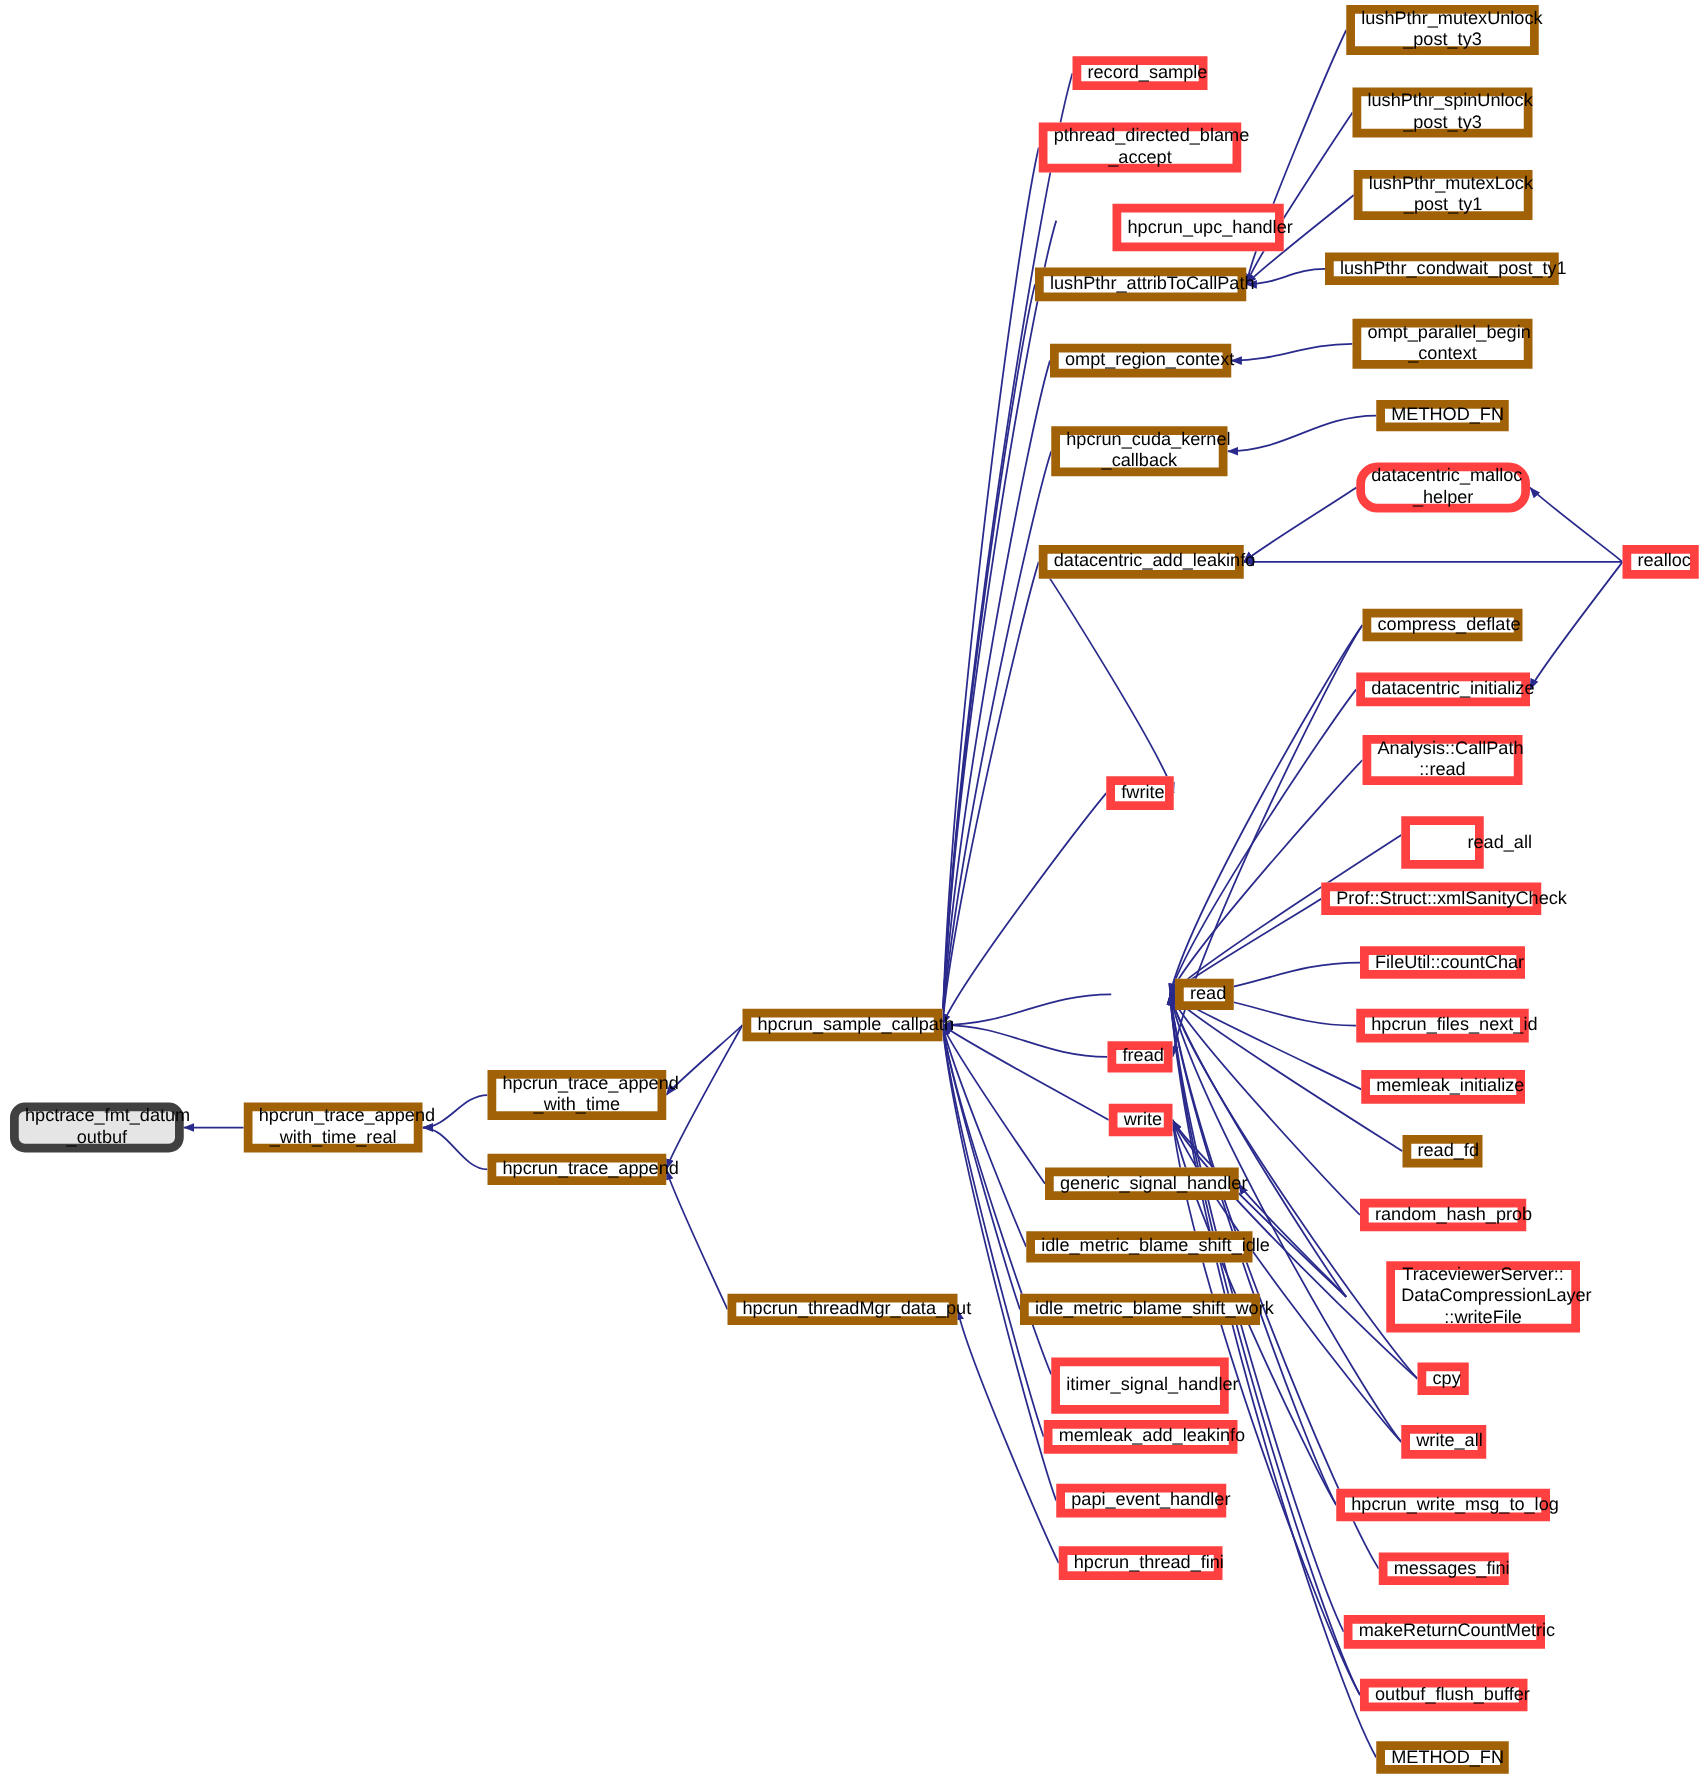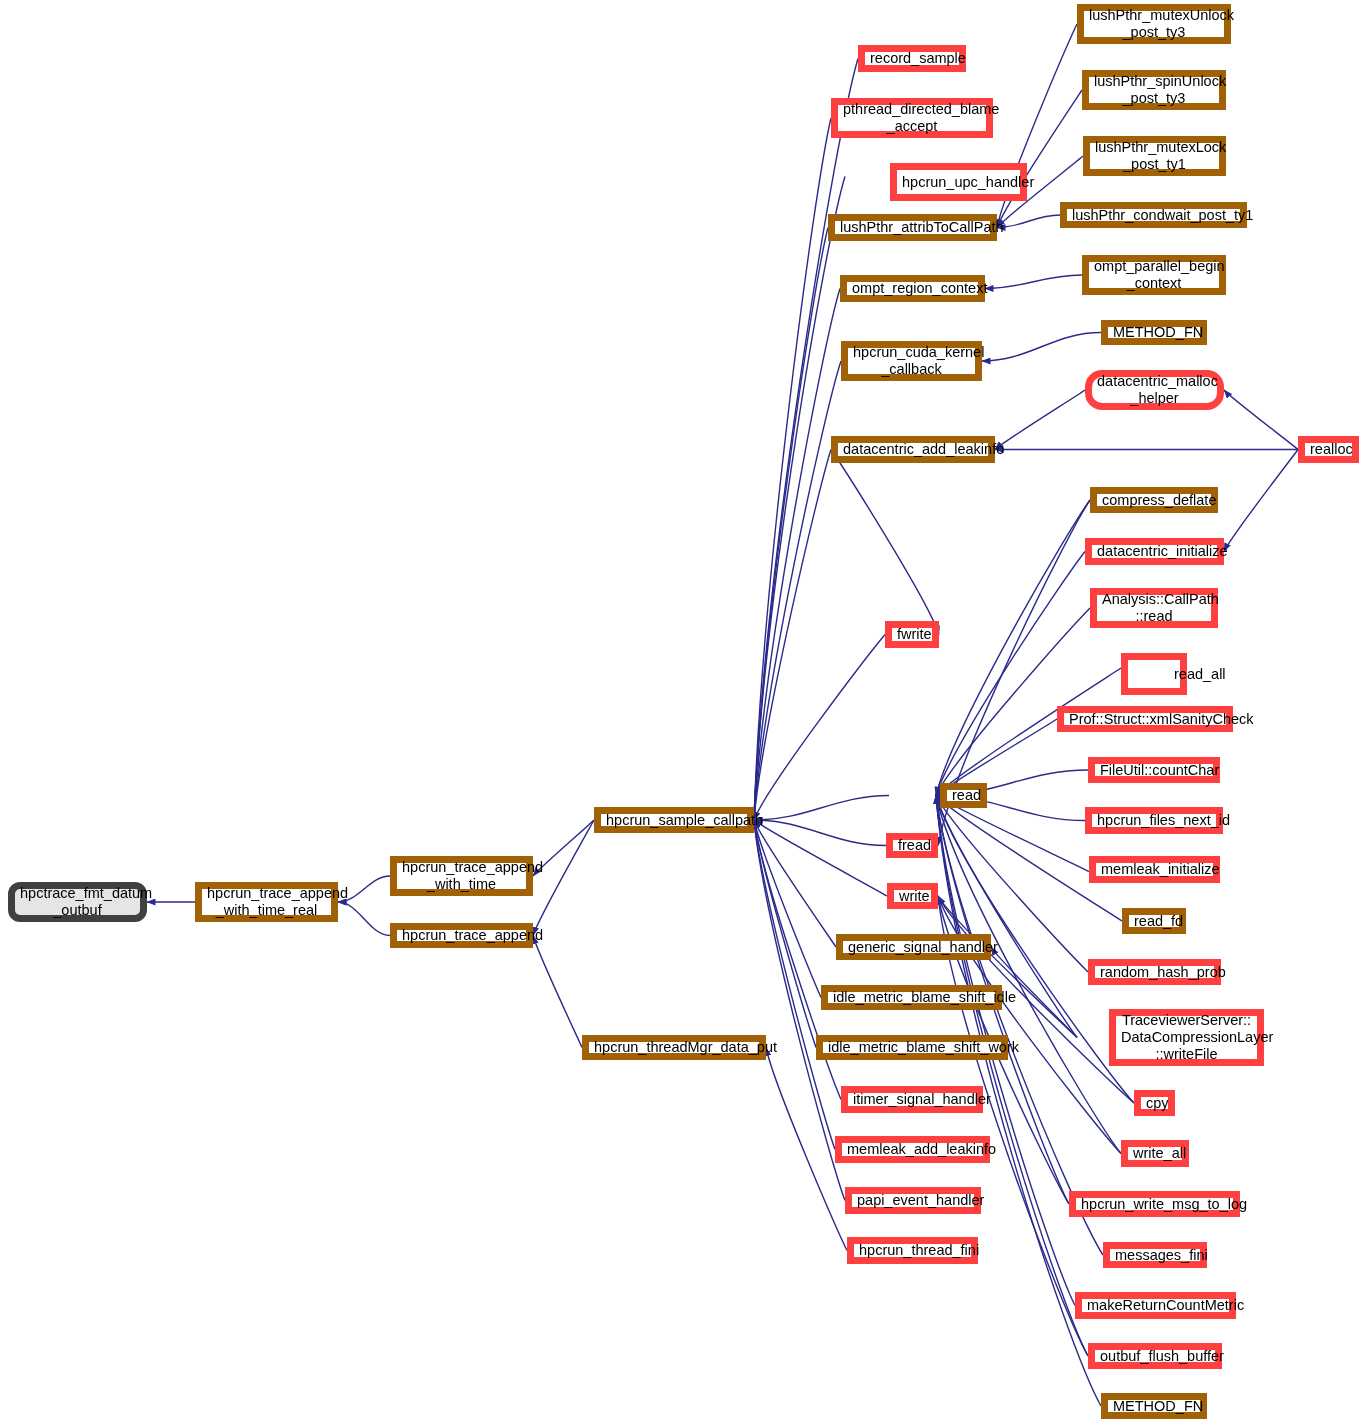--- a/index.html
+++ b/index.html
@@ -147,21 +147,21 @@
       <div class="node" style="left: 841px; top: 341px; width: 141px; height: 40px;"><span class="node-label">hpcrun_cuda_kernel
 _callback</span></div>
       <div class="node" style="left: 831px; top: 436px; width: 164px; height: 27px;"><span class="node-label">datacentric_add_leakinfo</span></div>
       <div class="node red" style="left: 885px; top: 621px; width: 54px; height: 27px;"><span class="node-label">fwrite</span></div>
       <div class="node" style="left: 940px; top: 783px; width: 47px; height: 25px;"><span class="node-label">read</span></div>
       <div class="node red" style="left: 886px; top: 833px; width: 52px; height: 25px;"><span class="node-label">fread</span></div>
       <div class="node red" style="left: 887px; top: 883px; width: 51px; height: 26px;"><span class="node-label">write</span></div>
       <div class="node" style="left: 836px; top: 934px; width: 155px; height: 26px;"><span class="node-label">generic_signal_handler</span></div>
       <div class="node" style="left: 821px; top: 985px; width: 181px; height: 25px;"><span class="node-label">idle_metric_blame_shift_idle</span></div>
       <div class="node" style="left: 816px; top: 1035px; width: 192px; height: 25px;"><span class="node-label">idle_metric_blame_shift_work</span></div>
-      <div class="node red" style="left: 841px; top: 1086px; width: 142px; height: 27px;"><span class="node-label">itimer_signal_handler</span></div>
+      <div class="node red" style="left: 841px; top: 1086px; width: 142px; height: 45px;"><span class="node-label">itimer_signal_handler</span></div>
       <div class="node red" style="left: 835px; top: 1136px; width: 155px; height: 27px;"><span class="node-label">memleak_add_leakinfo</span></div>
       <div class="node red" style="left: 845px; top: 1187px; width: 136px; height: 27px;"><span class="node-label">papi_event_handler</span></div>
       <div class="node red" style="left: 847px; top: 1237px; width: 131px; height: 27px;"><span class="node-label">hpcrun_thread_fini</span></div>
       <div class="node" style="left: 1077px; top: 4px; width: 154px; height: 40px;"><span class="node-label">lushPthr_mutexUnlock
 _post_ty3</span></div>
       <div class="node" style="left: 1082px; top: 70px; width: 144px; height: 40px;"><span class="node-label">lushPthr_spinUnlock
 _post_ty3</span></div>
       <div class="node" style="left: 1083px; top: 136px; width: 143px; height: 40px;"><span class="node-label">lushPthr_mutexLock
 _post_ty1</span></div>
       <div class="node" style="left: 1060px; top: 202px; width: 187px; height: 26px;"><span class="node-label">lushPthr_condwait_post_ty1</span></div>

